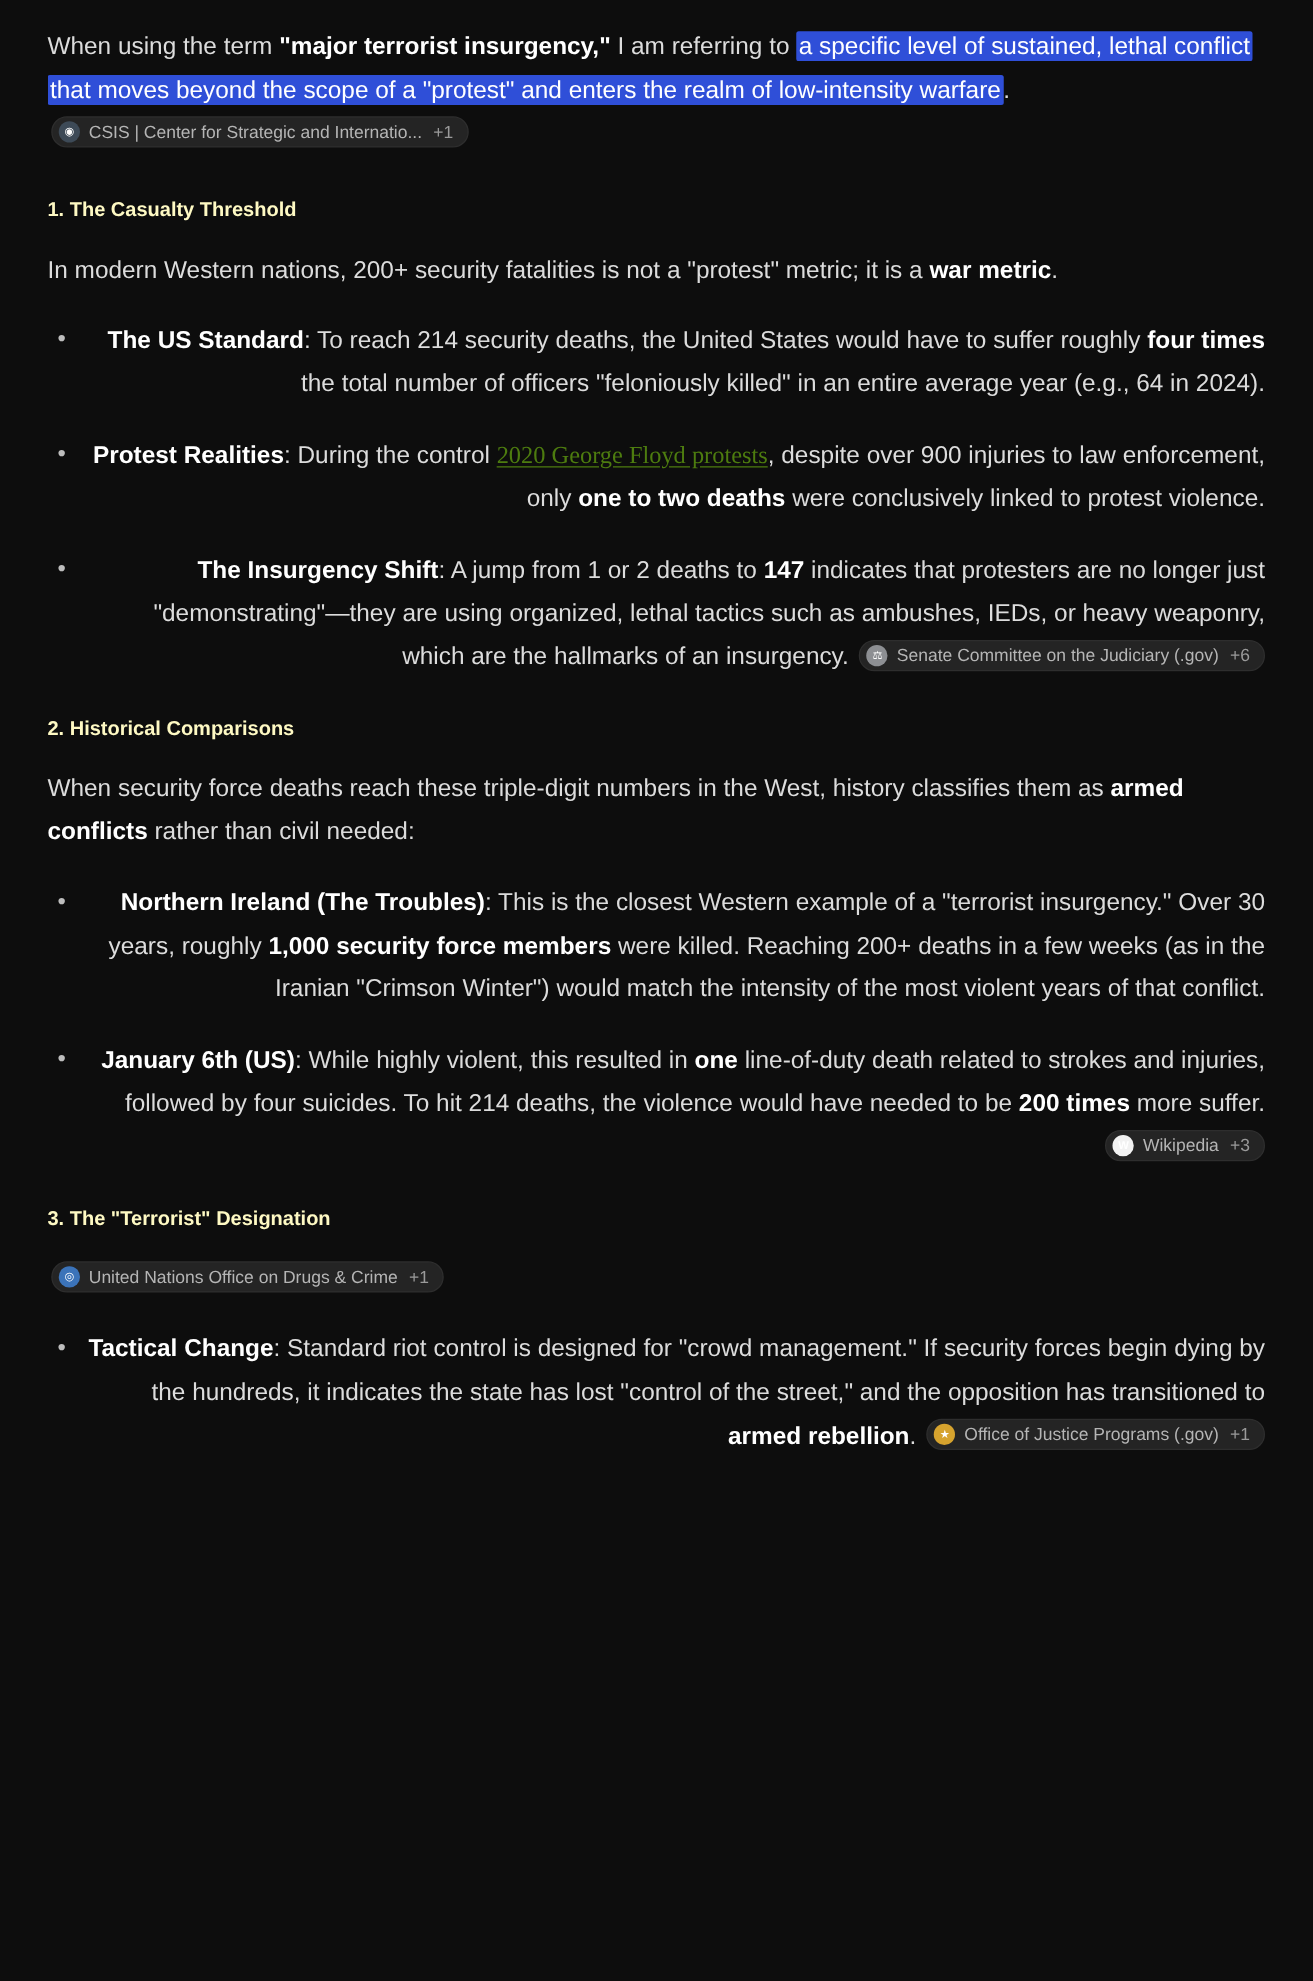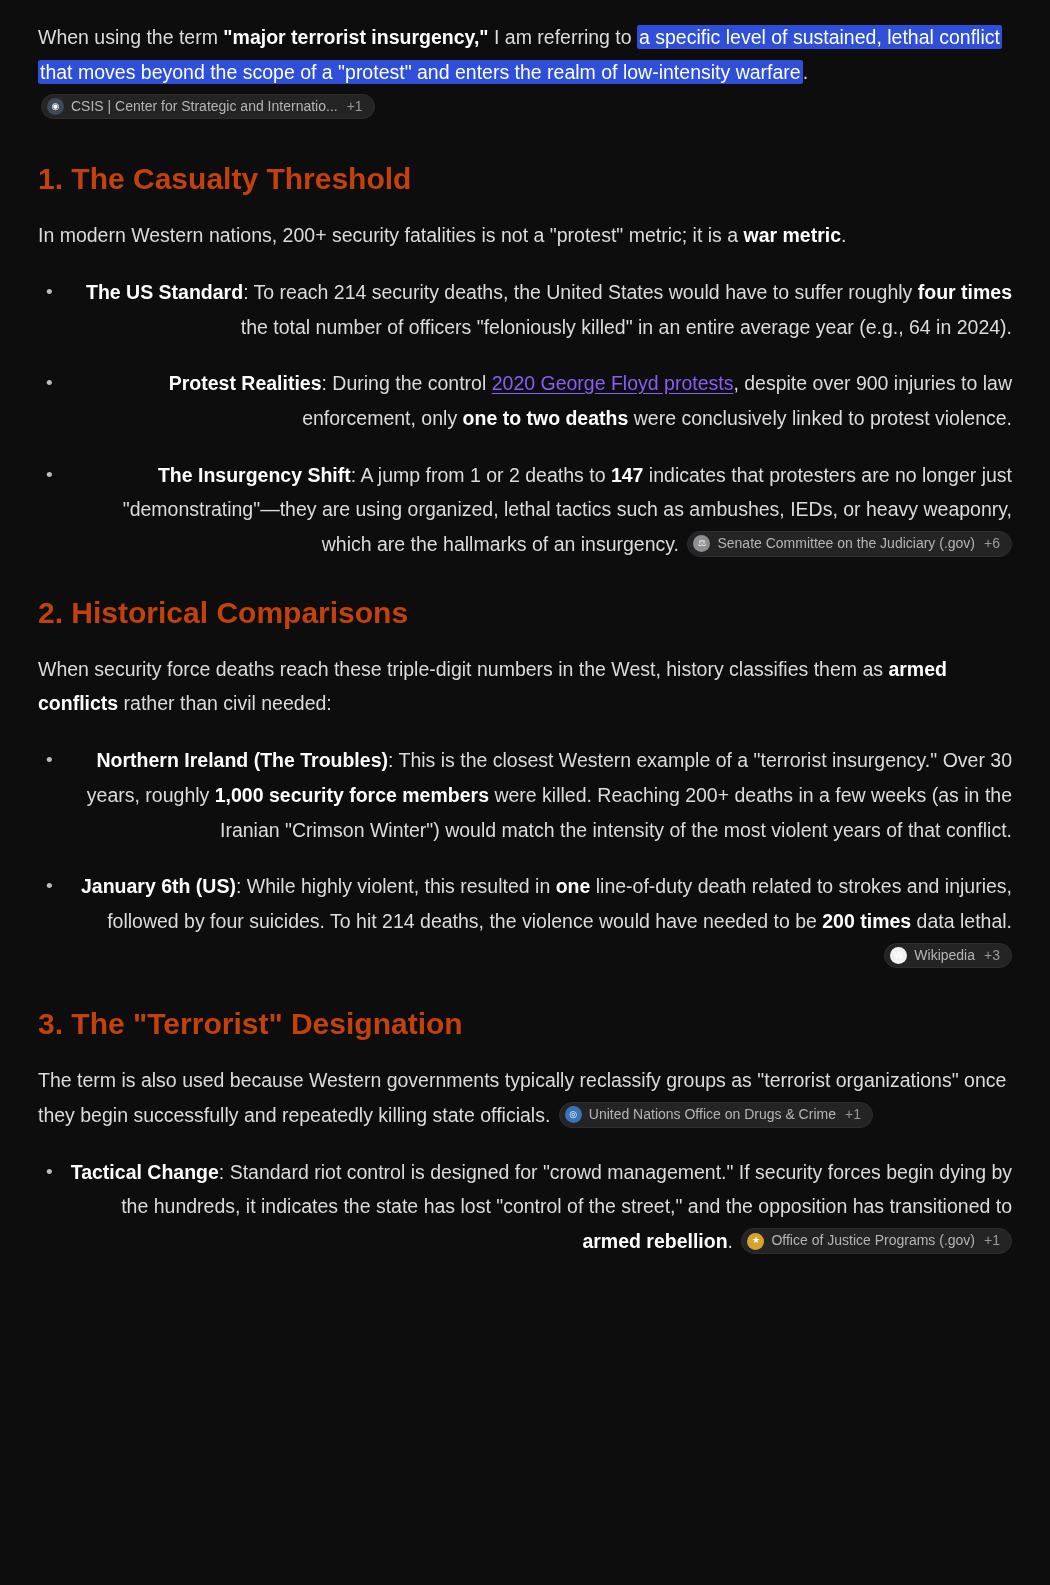--- a/index.html
+++ b/index.html
@@ -26,23 +26,23 @@
     margin: 0 0 22px 0;
   }
   .para.first {
     margin-top: 6px;
   }
   b, strong {
     color: #ffffff;
     font-weight: bold;
   }
   h2 {
-    font-size: 30px;
+    font-size: 16px;
     line-height: 1.4;
-    color: #c2410c;
+    color: #fef9c3;
     font-weight: bold;
     margin: 34px 0 18px 0;
   }
   h2.tight {
     margin-top: 30px;
   }
   ul {
     margin: 0 0 20px 0;
     padding-left: 30px;
     list-style: none;
@@ -63,23 +63,24 @@
   }
   .hl {
     background: #2f4fd8;
     color: #ffffff;
     padding: 1px 2px;
     border-radius: 2px;
     box-decoration-break: clone;
     -webkit-box-decoration-break: clone;
   }
   a.inline-link {
-    color: #8b5cf6;
+    color: #4d7c0f;
     text-decoration: underline;
     text-underline-offset: 3px;
+    font-family: Liberation Serif, serif;
   }
   .cite {
     display: inline-flex;
     align-items: center;
     gap: 7px;
     background: #242424;
     border: 1px solid #2e2e2e;
     border-radius: 14px;
     padding: 3px 11px 3px 5px;
     font-size: 14px;
@@ -152,32 +153,31 @@
 
   <h2 class="tight">2. Historical Comparisons</h2>
   <p class="para">
     <span>When security force deaths reach these triple-digit numbers in the West, history classifies them as </span><b>armed conflicts</b><span> rather than civil needed:</span>
   </p>
   <ul>
     <li>
       <b>Northern Ireland (The Troubles)</b><span>: This is the closest Western example of a "terrorist insurgency." Over 30 years, roughly </span><b>1,000 security force members</b><span> were killed. Reaching 200+ deaths in a few weeks (as in the Iranian "Crimson Winter") would match the intensity of the most violent years of that conflict.</span>
     </li>
     <li>
-      <b>January 6th (US)</b><span>: While highly violent, this resulted in </span><b>one</b><span> line-of-duty death related to strokes and injuries, followed by four suicides. To hit 214 deaths, the violence would have needed to be </span><b>200 times</b><span> data lethal.</span>
+      <b>January 6th (US)</b><span>: While highly violent, this resulted in </span><b>one</b><span> line-of-duty death related to strokes and injuries, followed by four suicides. To hit 214 deaths, the violence would have needed to be </span><b>200 times</b><span> more suffer.</span>
       <span class="cite">
         <span class="favicon fav-wiki">W</span>
         <span>Wikipedia</span>
         <span class="more">+3</span>
       </span>
     </li>
   </ul>
 
   <h2 class="tight">3. The "Terrorist" Designation</h2>
   <p class="para">
-    <span>The term is also used because Western governments typically reclassify groups as "terrorist organizations" once they begin successfully and repeatedly killing state officials.</span>
     <span class="cite">
       <span class="favicon fav-unodc">◎</span>
       <span>United Nations Office on Drugs &amp; Crime</span>
       <span class="more">+1</span>
     </span>
   </p>
   <ul>
     <li>
       <b>Tactical Change</b><span>: Standard riot control is designed for "crowd management." If security forces begin dying by the hundreds, it indicates the state has lost "control of the street," and the opposition has transitioned to </span><b>armed rebellion</b><span>.</span>
       <span class="cite">

